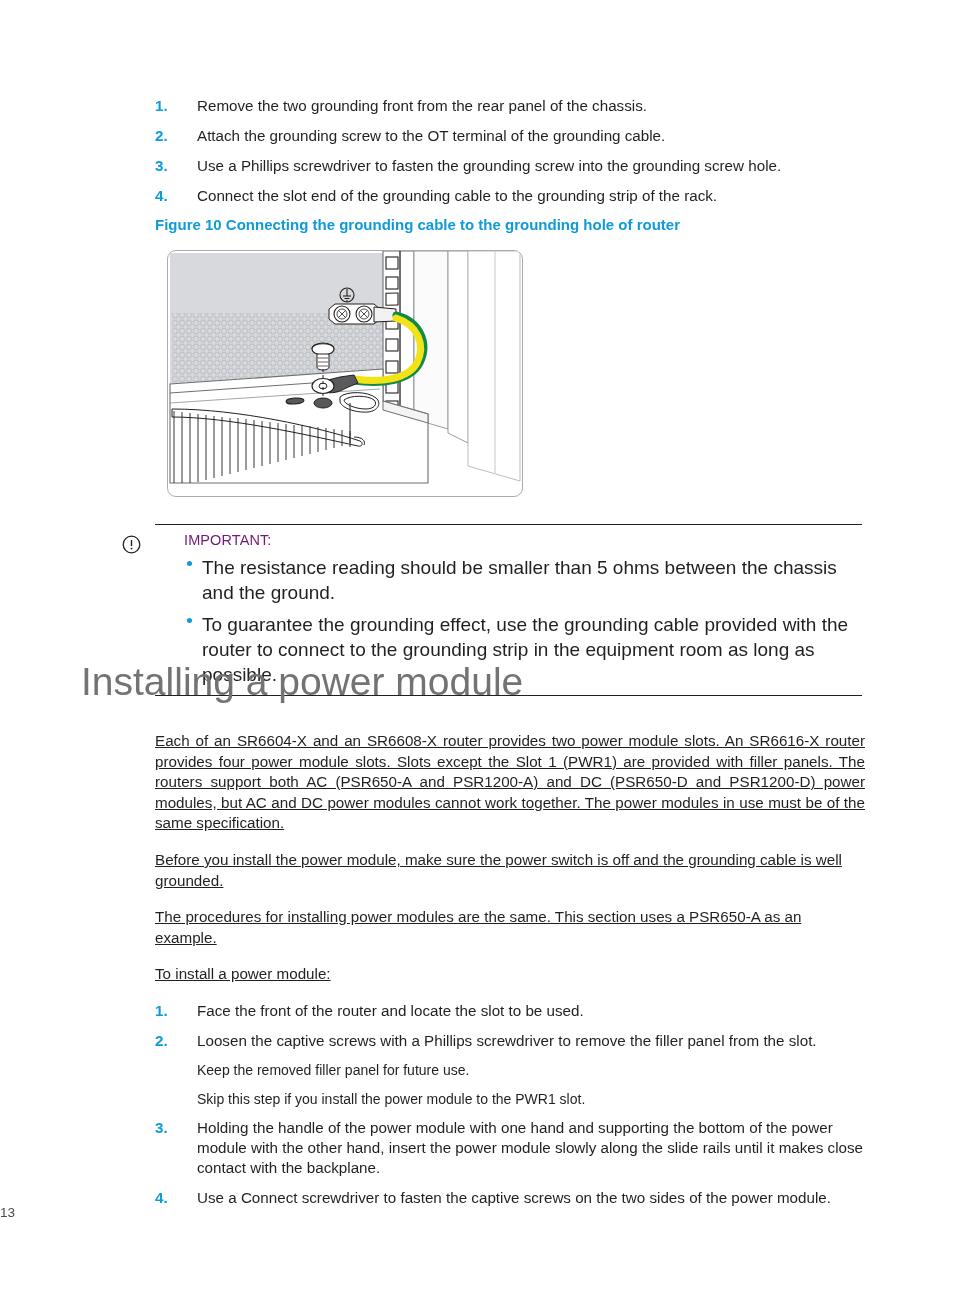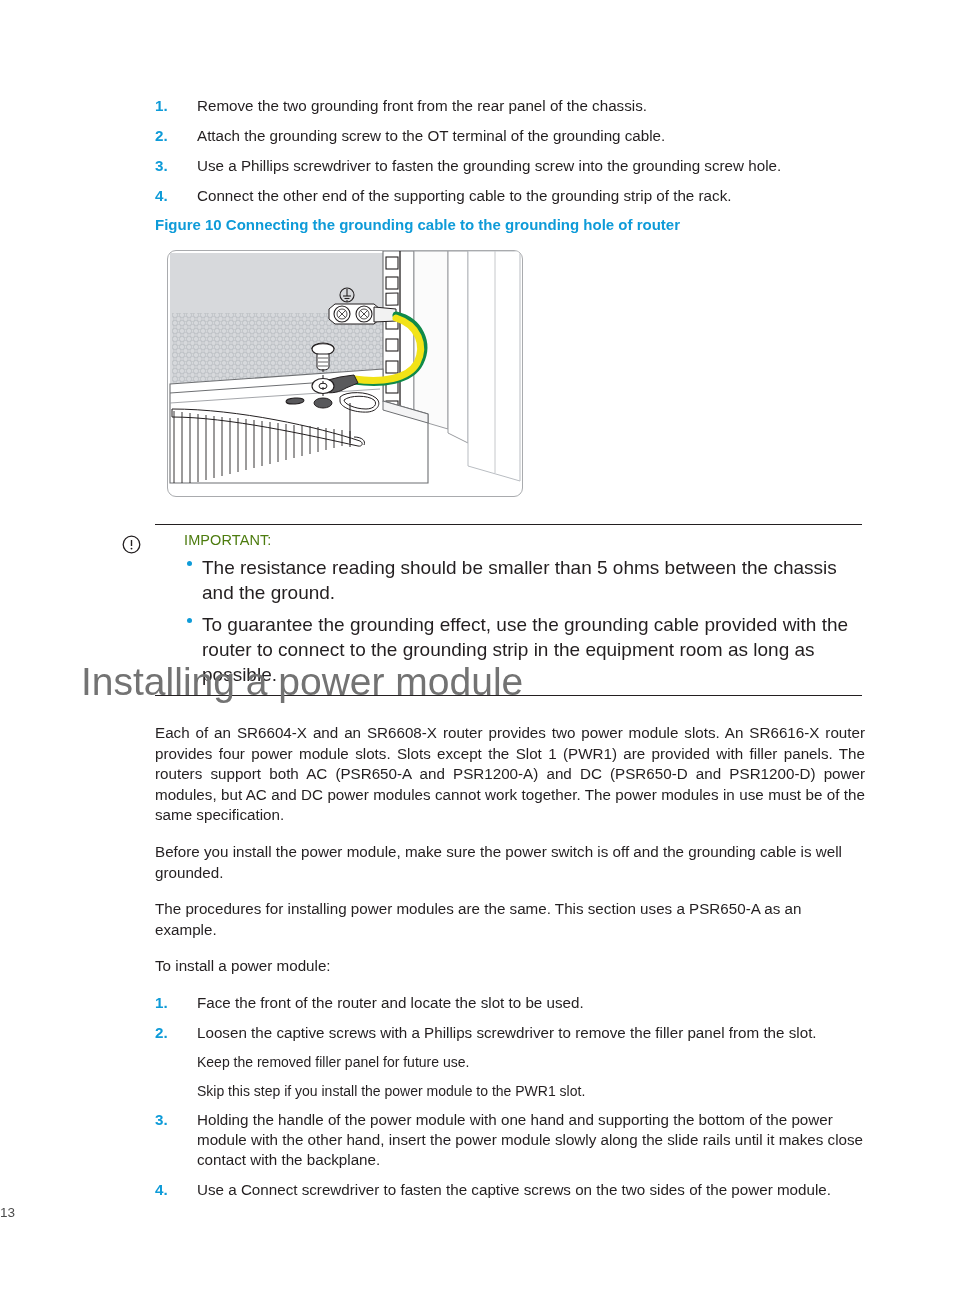--- a/index.html
+++ b/index.html
@@ -88,21 +88,21 @@
     padding: 7px 0 6px 29px;
   }
   .note-icon {
     position: absolute;
     left: -33px;
     top: 10px;
     width: 19px;
     height: 19px;
   }
   .note-title {
-    color: #4d7c0f;
+    color: #701a75;
     font-size: 14.5px;
     margin-bottom: 7px;
     letter-spacing: .1px;
   }
   .note-list {
     margin: 0;
     padding: 0;
     list-style: none;
   }
   .note-list li {
@@ -136,24 +136,25 @@
   }
 
   
   .body-area {
     position: absolute;
     left: 155px;
     top: 723px;
     width: 710px;
   }
   p.para {
-    margin: 0 0 16px 0;
+    margin: 8px 0 16px 0;
     font-size: 15.2px;
     line-height: 1.355;
     text-align: justify;
+    text-decoration: underline;
   }
   p.para.nojust { text-align: left; }
   .sub-line {
     font-size: 14px;
     line-height: 1.32;
     margin: 0 0 10px 42px;
   }
   .link {
     color: #0e9bd8;
   }
@@ -182,21 +183,21 @@
     <div class="step">
       <div class="step-num">2.</div>
       <div class="step-text">Attach the grounding screw to the OT terminal of the grounding cable.</div>
     </div>
     <div class="step">
       <div class="step-num">3.</div>
       <div class="step-text">Use a Phillips screwdriver to fasten the grounding screw into the grounding screw hole.</div>
     </div>
     <div class="step">
       <div class="step-num">4.</div>
-      <div class="step-text">Connect the other end of the supporting cable to the grounding strip of the rack.</div>
+      <div class="step-text">Connect the slot end of the grounding cable to the grounding strip of the rack.</div>
     </div>
   </div>
 
   <div class="fig-caption" style="top:216px;">Figure 10 Connecting the grounding cable to the grounding hole of router</div>
 
   <div class="figure-box">
     <svg width="354" height="245" viewBox="0 0 354 245" xmlns="http://www.w3.org/2000/svg">
       <defs>
         <pattern id="honeycomb" width="7" height="8" patternUnits="userSpaceOnUse">
           <circle cx="3.5" cy="4" r="2.6" fill="none" stroke="#b9bdc2" stroke-width="0.7"></circle>

